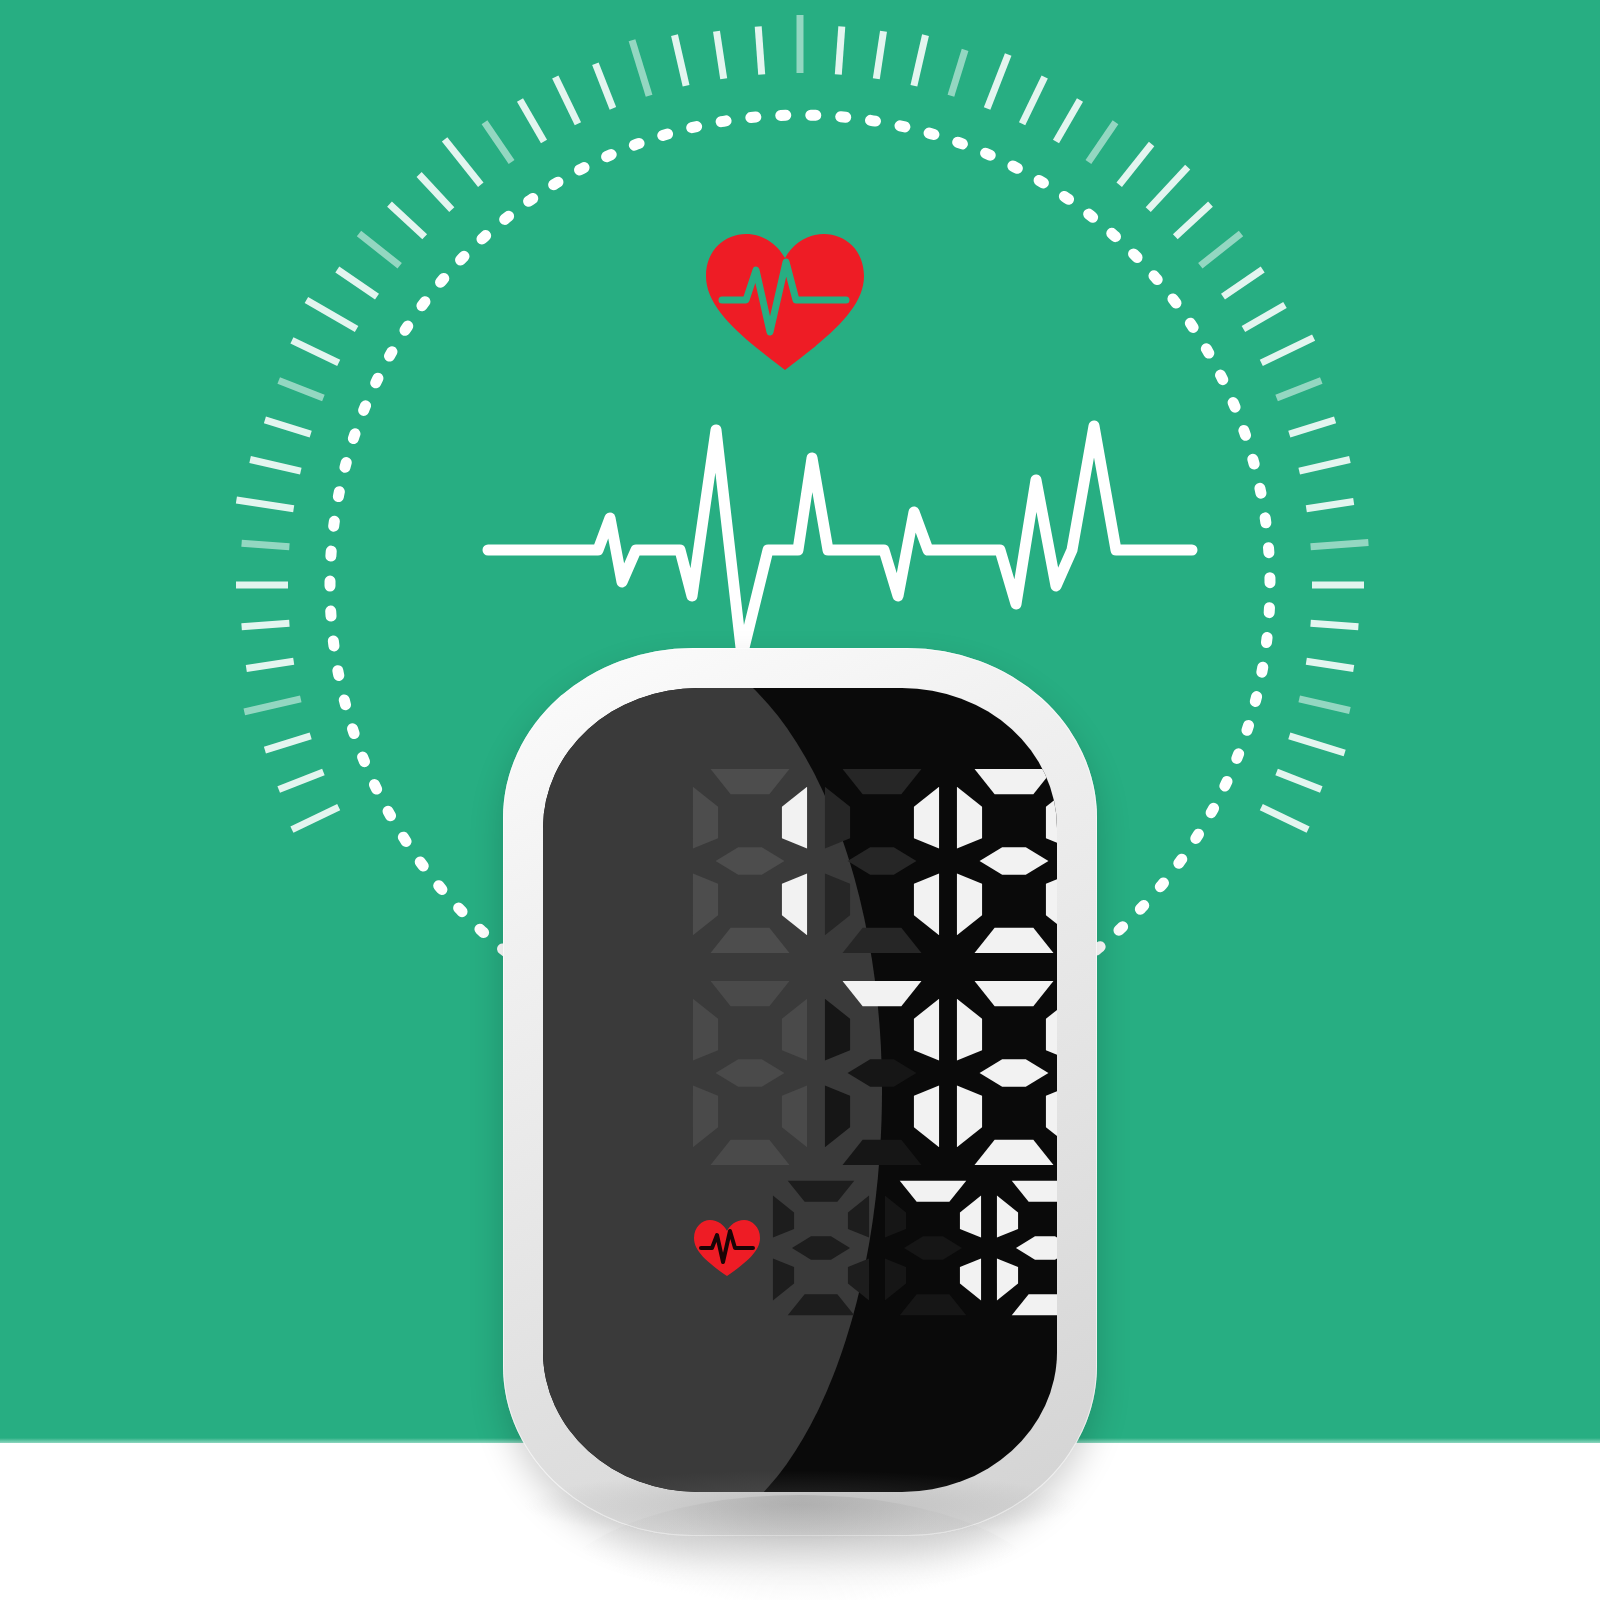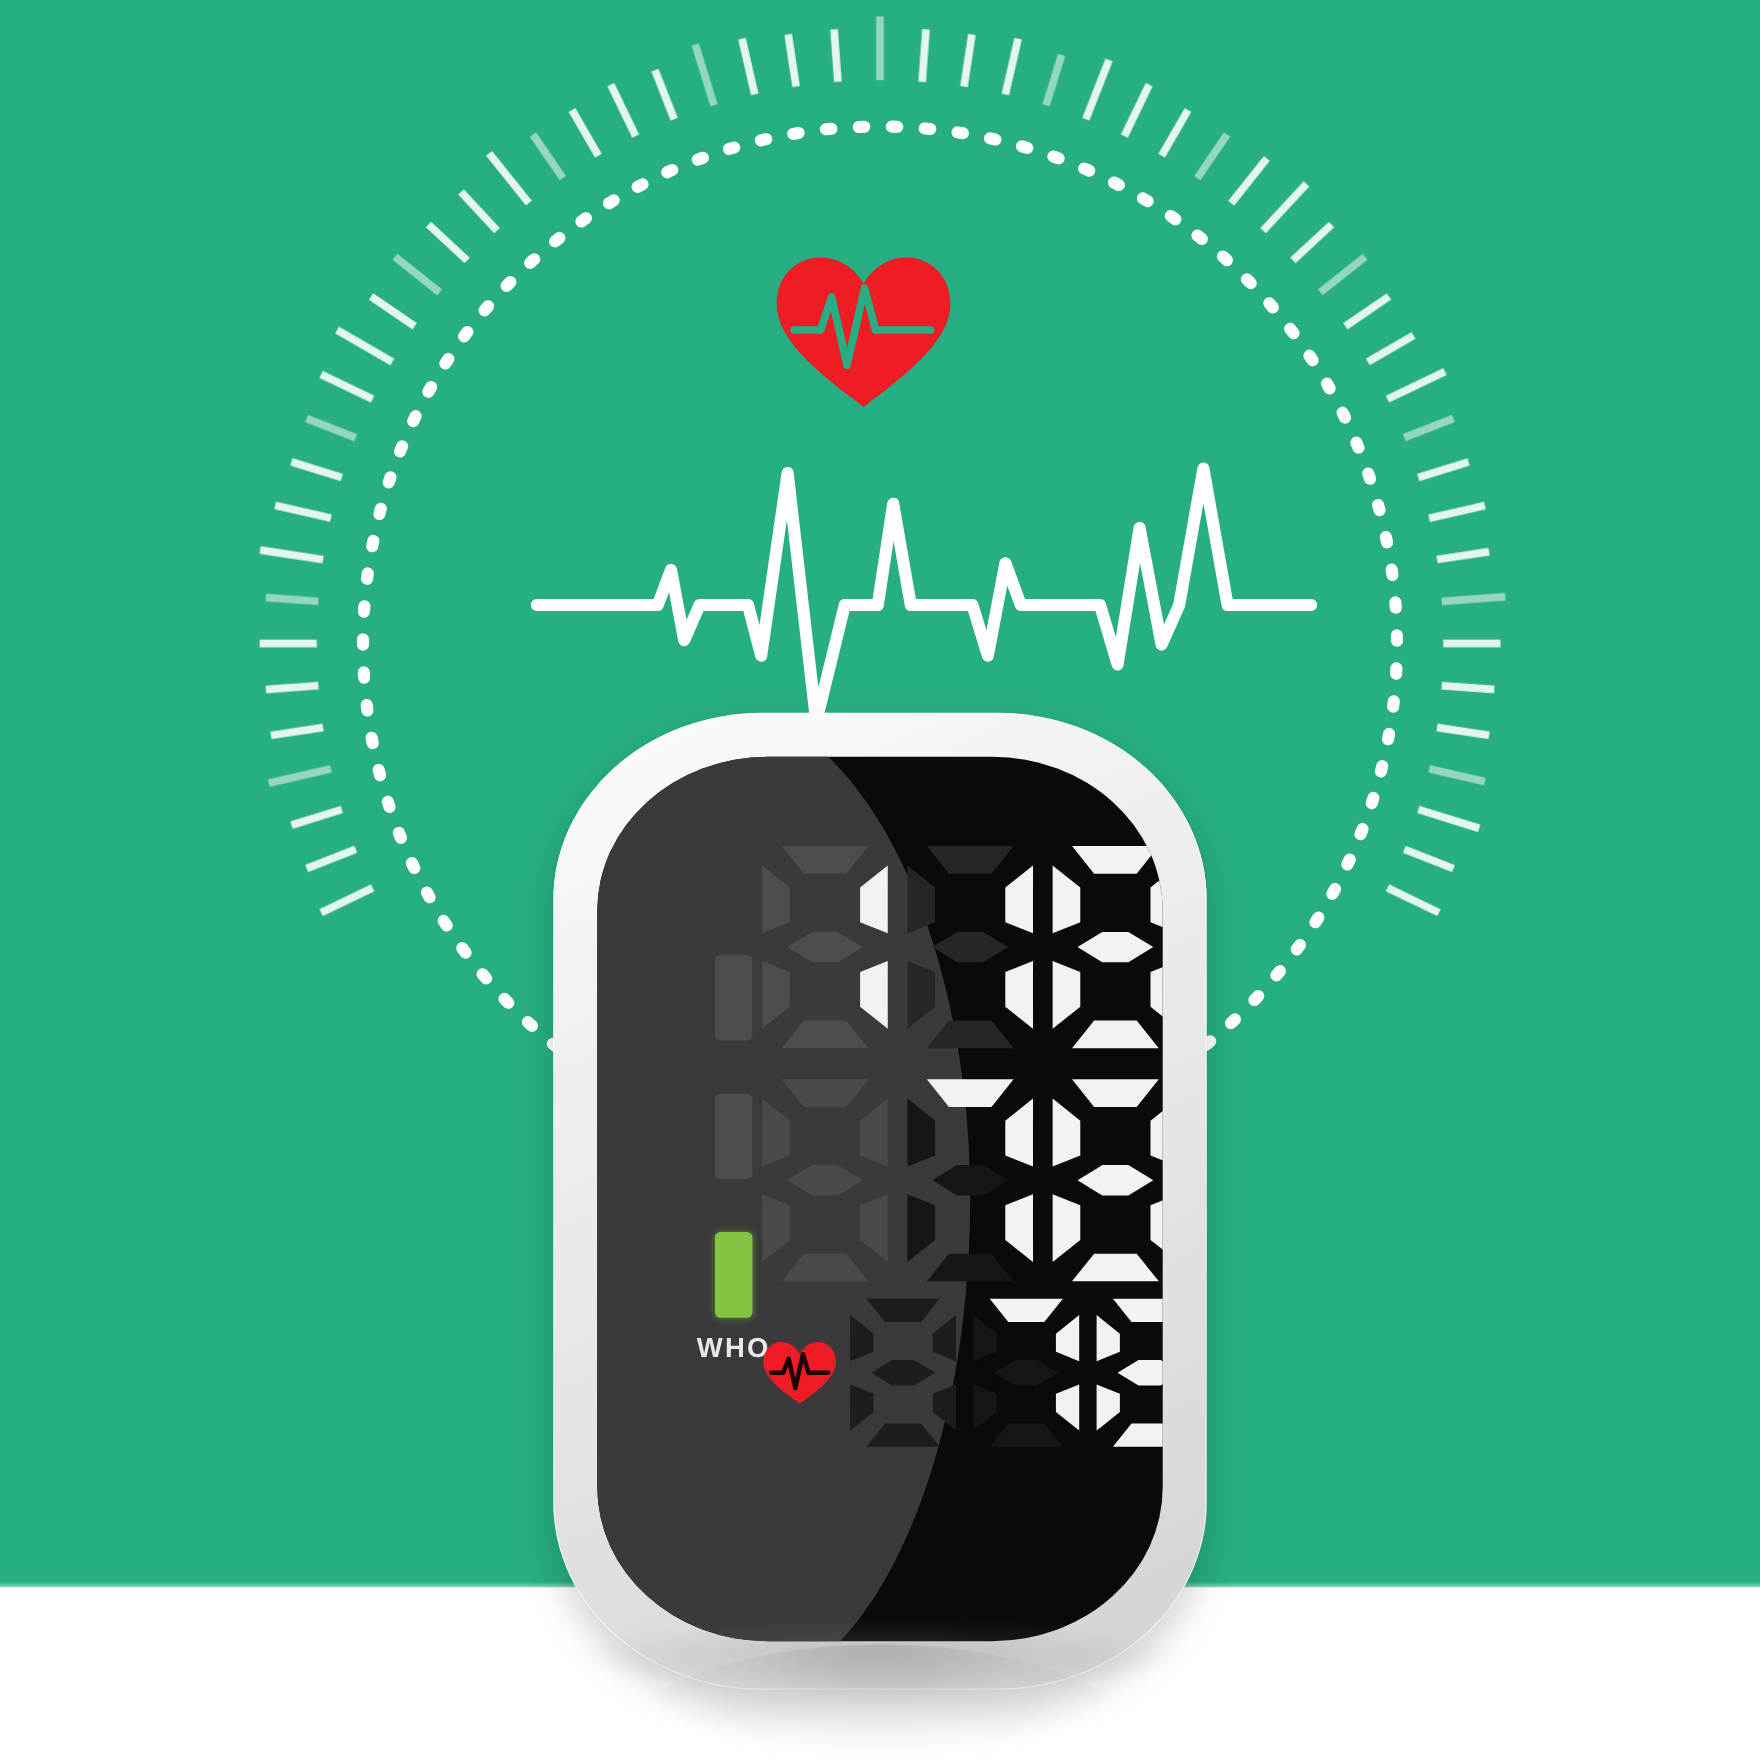--- a/index.html
+++ b/index.html
@@ -164,26 +164,20 @@
   </svg>
 
   <svg id="ecgSvg" viewBox="0 0 720 280">
     <path d="M8 150 H 118 L 130 118 L 142 182 L 156 150 H 200 L 212 196 L 236 30 L 262 256 L 288 150 H 318 L 332 58 L 348 150 H 404 L 418 196 L 434 112 L 448 150 H 520 L 536 204 L 556 80 L 576 186 L 592 150 L 614 26 L 636 150 H 712" fill="none" stroke="#ffffff" stroke-width="11" stroke-linejoin="round" stroke-linecap="round"></path>
   </svg>
 
   <div class="device">
     <div class="screen">
       <div class="glare"></div>
 
-      <div class="who-col">
-        <div class="who-seg"></div>
-        <div class="who-seg"></div>
-        <div class="who-seg active"></div>
-        <div class="who-label">WHO</div>
-      </div>
 
       <div class="rows" id="rows">
 
         <div class="row row-sys">
           <div class="digits">
               <div class="digit" style="margin-right: 14px;">
                 <svg width="118" height="190" viewBox="-2 -2 122 194">
                   <path d="M 18.2 0 L 99.8 0 L 79 26 L 39 26 Z" fill="#4d4d4d"></path>
                   <path d="M 118 18.2 L 118 82 L 92 71.6 L 92 39 Z" fill="#f2f2f2"></path>
                   <path d="M 118 108 L 118 171.8 L 92 151 L 92 118.4 Z" fill="#f2f2f2"></path>

